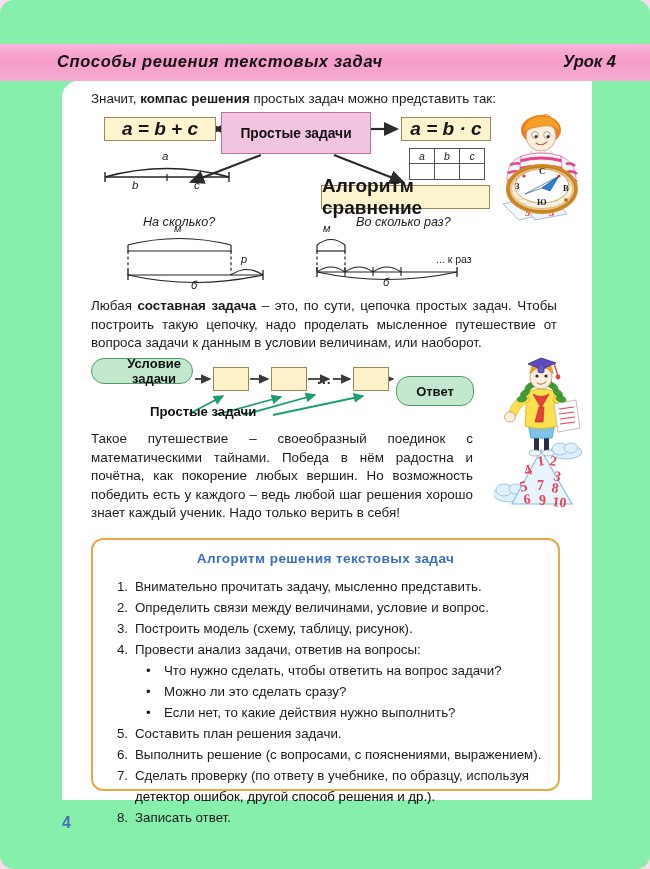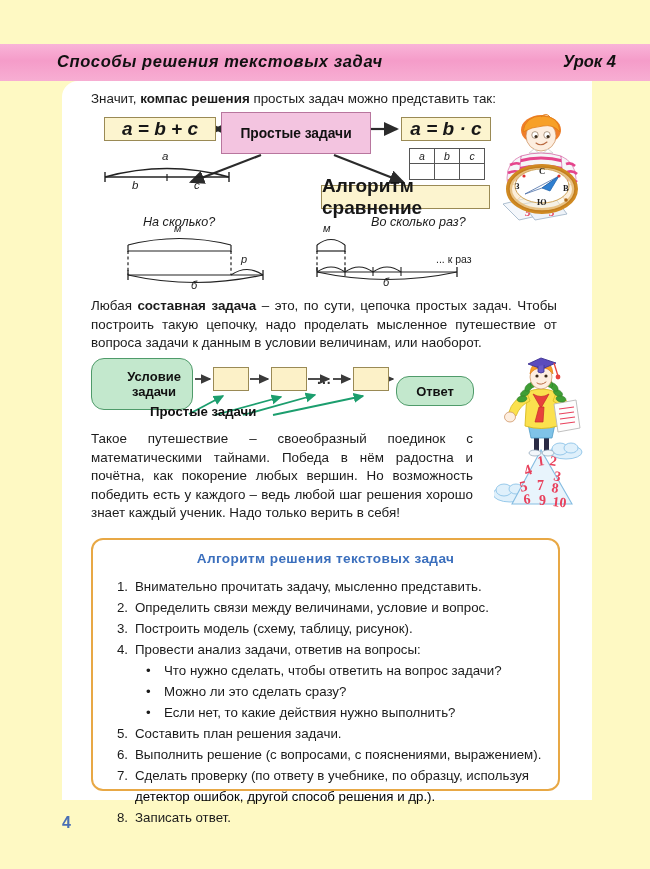--- a/index.html
+++ b/index.html
@@ -5,21 +5,21 @@
   html, body {
     margin: 0; padding: 0;
   }
   body {
     width: 650px; height: 869px;
     background: #fbdcea;
     font-family: "Liberation Sans", sans-serif;
     overflow: hidden;
     position: relative;
   }
-  .page { position: absolute; inset: 0; background: #fef9c3; }
+  .page { position: absolute; inset: 0; background: #86efac; border-radius: 14px; }
 
   
   .header-band {
     position: absolute; left: 0; top: 44px; width: 650px; height: 37px;
     background: linear-gradient(180deg,#f9b4d8 0%, #f59cc9 45%, #f7aed3 100%);
   }
   .header-title {
     position: absolute; left: 57px; top: 52px;
     font-size: 16.5px; font-weight: bold; font-style: italic;
     letter-spacing: .6px; color: #111;
@@ -67,21 +67,21 @@
   .box-ab-plus { left: 13px; top: 5px; width: 112px; height: 24px; font-style: italic; }
   .box-ab-mult { left: 310px; top: 5px; width: 90px; height: 24px; font-style: italic; }
   .box-simple  { left: 130px; top: 0px;  width: 150px; height: 42px; }
   .box-raznost { left: 0px;   top: 73px; width: 191px; height: 24px; }
   .box-kratnoe { left: 230px; top: 73px; width: 169px; height: 24px; }
 
   .qlabel {
     position: absolute; font-size: 12.6px; font-style: italic; color: #1b1b1b;
   }
   .q-left  { left: 52px;  top: 103px; }
-  .q-right { left: 265px; top: 103px; margin-left: 15px; }
+  .q-right { left: 265px; top: 103px; }
 
   
   .abc-table {
     position: absolute; left: 318px; top: 36px;
     border-collapse: collapse;
   }
   .abc-table td {
     width: 24px; height: 14px;
     border: 1.3px solid #555;
     font-size: 10.5px; font-style: italic; text-align: center; color: #222;
@@ -92,21 +92,21 @@
   .svg-layer { position: absolute; left: 0; top: 0; overflow: visible; }
 
   
   .chain { position: absolute; left: 91px; top: 358px; width: 400px; height: 62px; }
   .green-pill {
     position: absolute; background: #c3e8cd; border: 1.6px solid #4f9b6a;
     border-radius: 13px; box-sizing: border-box;
     display: flex; align-items: center; justify-content: center; text-align: center;
     font-size: 13px; font-weight: bold; color: #111; line-height: 15px;
   }
-  .pill-cond { left: 0px;   top: 0px; width: 102px; height: 52px; padding-left: 24px; }
+  .pill-cond { left: 0px;   top: 0px; width: 102px; height: 26px; padding-left: 24px; }
   .pill-ans  { left: 305px; top: 18px; width: 78px;  height: 30px; }
   .small-yellow {
     position: absolute; top: 9px; width: 36px; height: 24px;
     background: #fcf1c8; border: 1.6px solid #9a8a55; box-sizing: border-box;
   }
   .sy1 { left: 122px; }
   .sy2 { left: 180px; }
   .sy3 { left: 262px; }
   .dots-chain {
     position: absolute; left: 226px; top: 13px;

